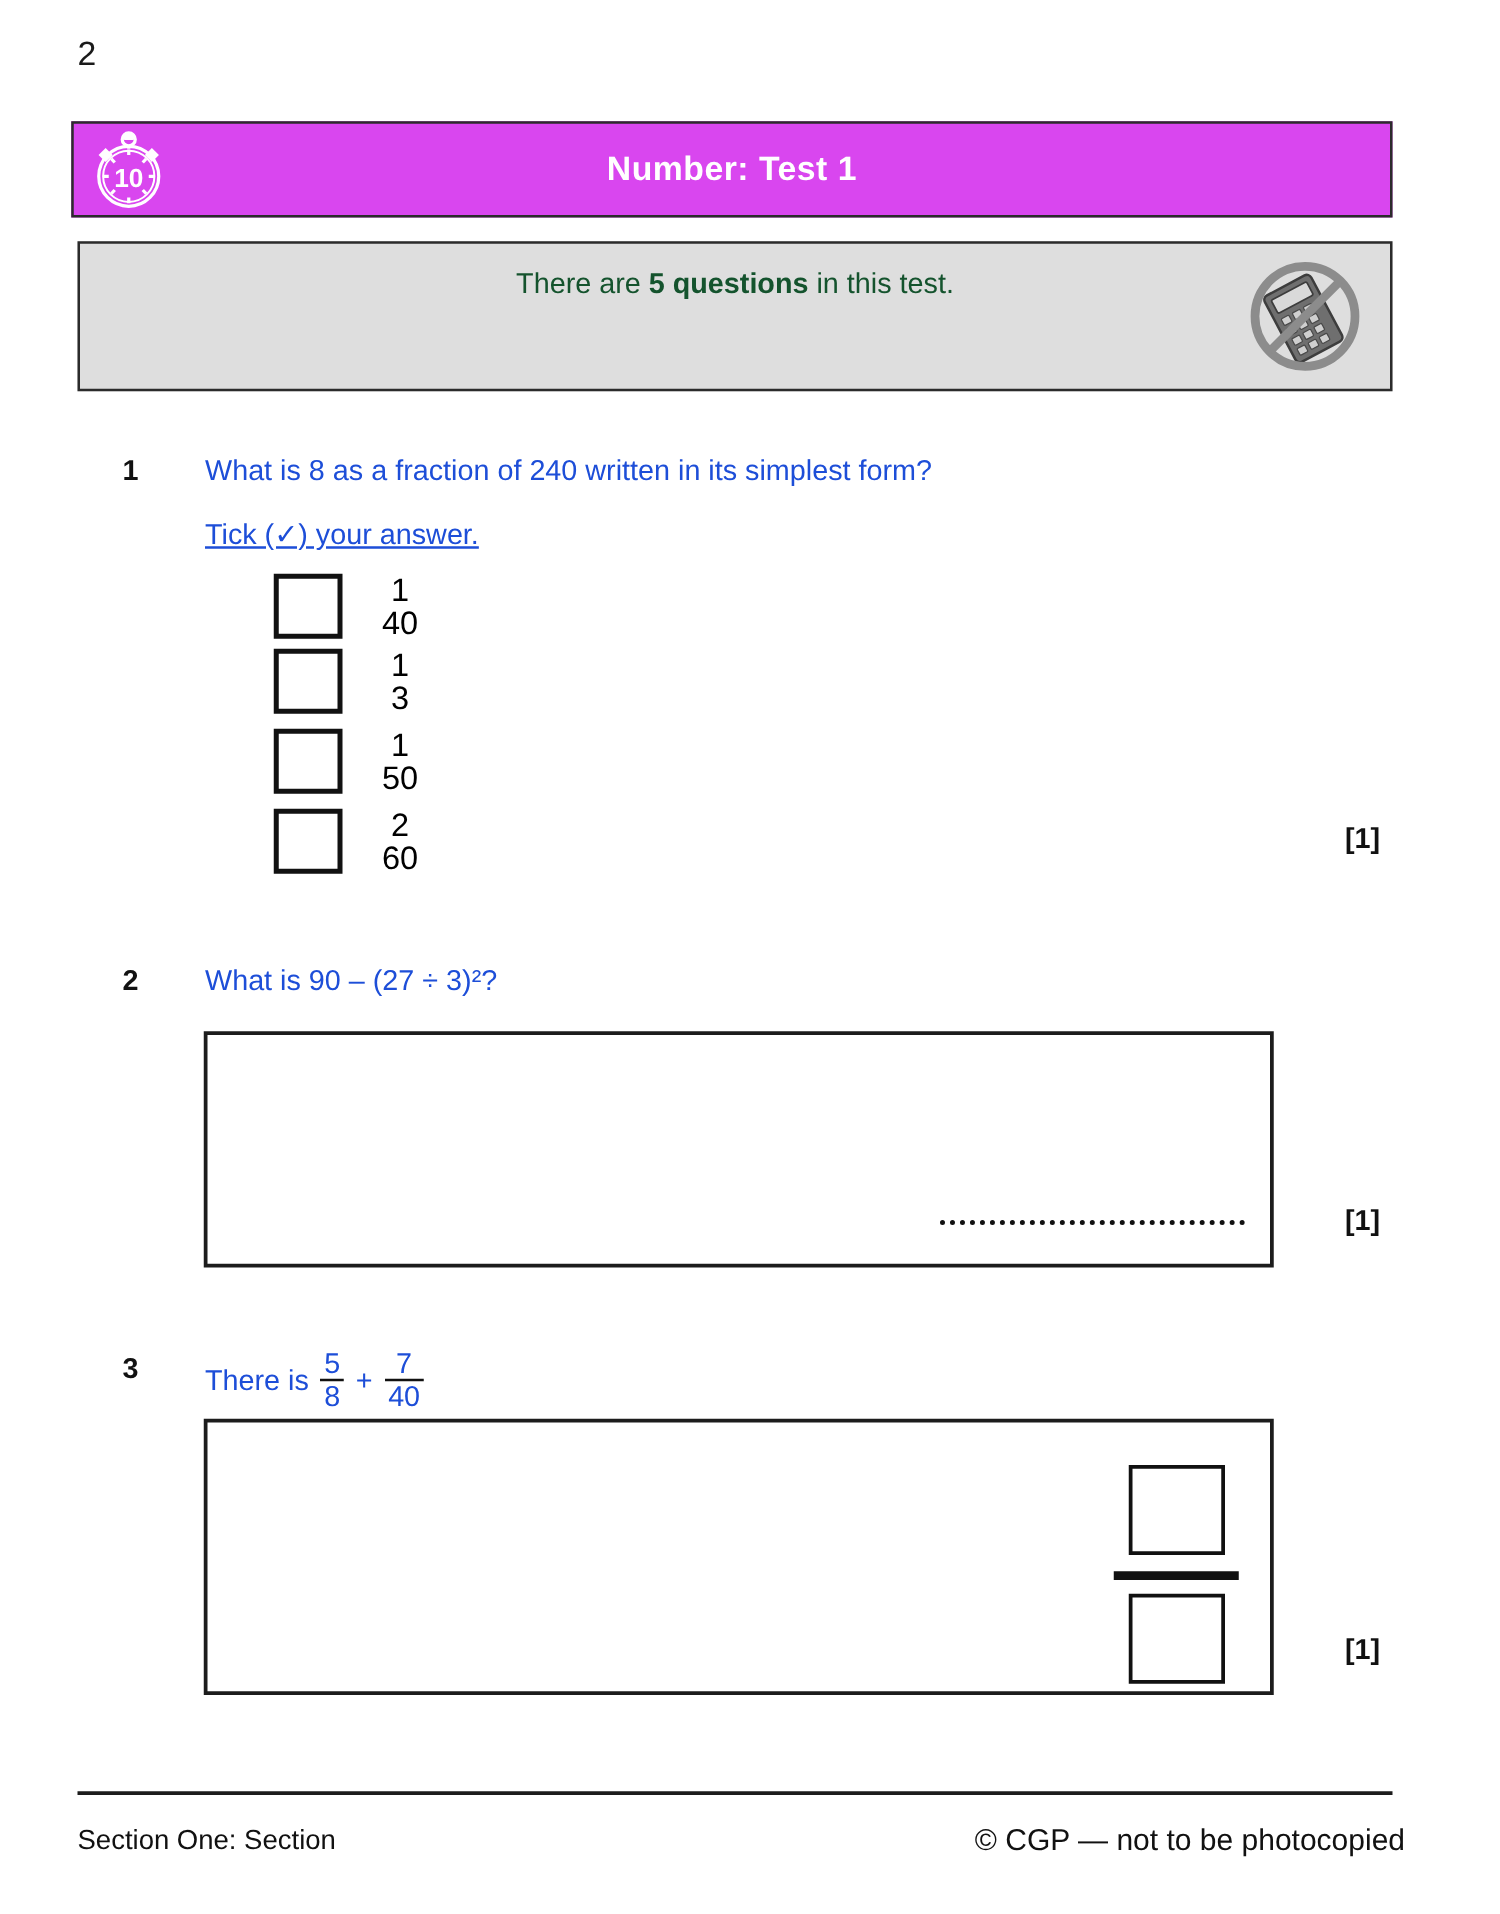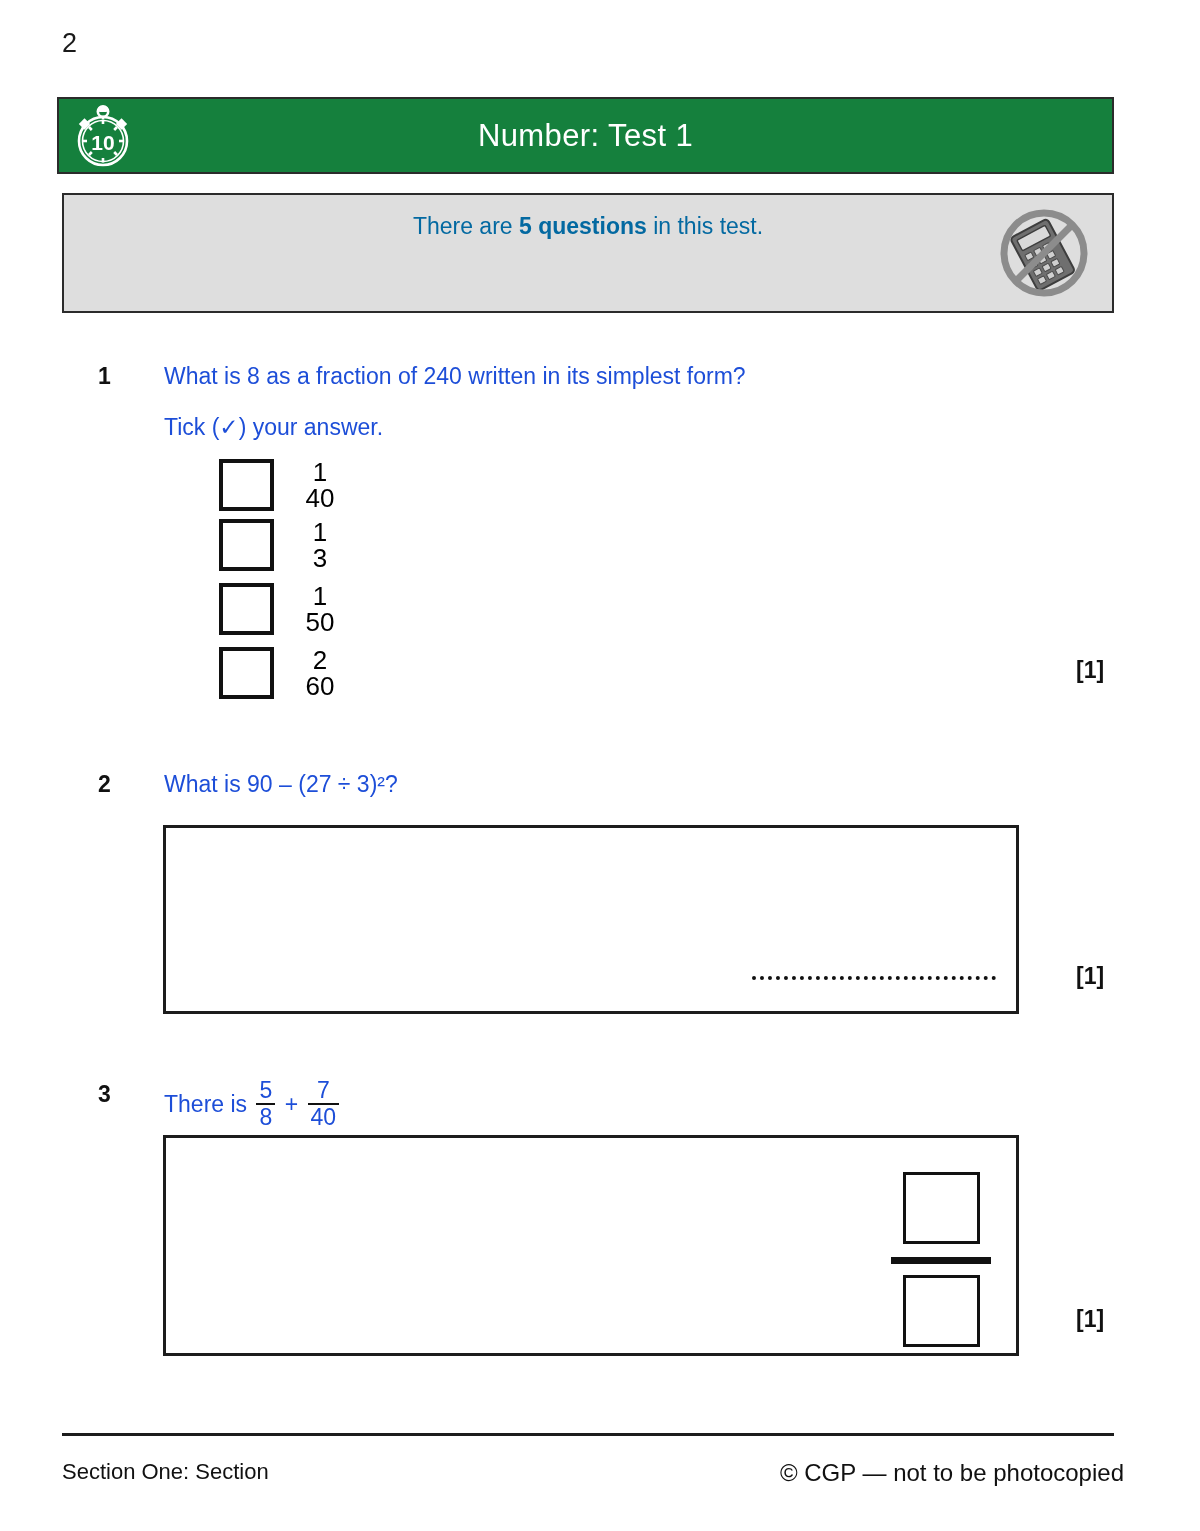--- a/index.html
+++ b/index.html
@@ -26,38 +26,38 @@
     letter-spacing: 0.5px;
   }
 
   
   .title-bar {
     position: absolute;
     left: 57px;
     top: 97px;
     width: 1057px;
     height: 77px;
-    background: #15803d;
+    background: #d946ef;
     border: 2px solid #2b2b2b;
     box-sizing: border-box;
     display: flex;
     align-items: center;
     justify-content: center;
   }
   .stopwatch {
     position: absolute;
     left: 8px;
     top: 50%;
     transform: translateY(-50%);
     width: 72px;
     height: 72px;
   }
   .title-text {
-    font-size: 31px;
-    font-weight: normal;
+    font-size: 27px;
+    font-weight: bold;
     color: #ffffff;
     letter-spacing: 0.4px;
     line-height: 1;
   }
 
   
   .instructions-box {
     position: absolute;
     left: 62px;
     top: 193px;
@@ -68,21 +68,21 @@
     box-sizing: border-box;
   }
   .instructions-lines {
     position: absolute;
     left: 0;
     right: 0;
     top: 14px;
     text-align: center;
     font-size: 23px;
     line-height: 35px;
-    color: #0369a1;
+    color: #14532d;
   }
   .instructions-lines b { font-weight: bold; }
   .no-calc-icon {
     position: absolute;
     right: 22px;
     top: 9px;
     width: 92px;
     height: 98px;
   }
 
@@ -256,21 +256,21 @@
         </g>
       </g>
       <circle cx="46" cy="49" r="40" fill="none" stroke="#8c8c8c" stroke-width="7"></circle>
       <line x1="18" y1="77" x2="74" y2="21" stroke="#8c8c8c" stroke-width="7"></line>
     </svg>
   </div>
 </div>
 
 <div class="qnum" style="left:98px; top:363px;">1</div>
 <div class="qtext" style="left:164px; top:363px;">What is 8 as a fraction of 240 written in its simplest form?</div>
-<div class="qtext" style="left:164px; top:414px;">Tick (✓) your answer.</div>
+<div class="qtext" style="left:164px; top:414px;text-decoration:underline;">Tick (✓) your answer.</div>
 
 <div class="tickbox" style="left:219px; top:459px;"></div>
 <div class="optfrac" style="left:290px; top:459px;">
   <span class="num">1</span>
   <span class="bar"></span>
   <span class="den">40</span>
 </div>
 
 <div class="tickbox" style="left:219px; top:519px;"></div>
 <div class="optfrac" style="left:290px; top:519px;">

